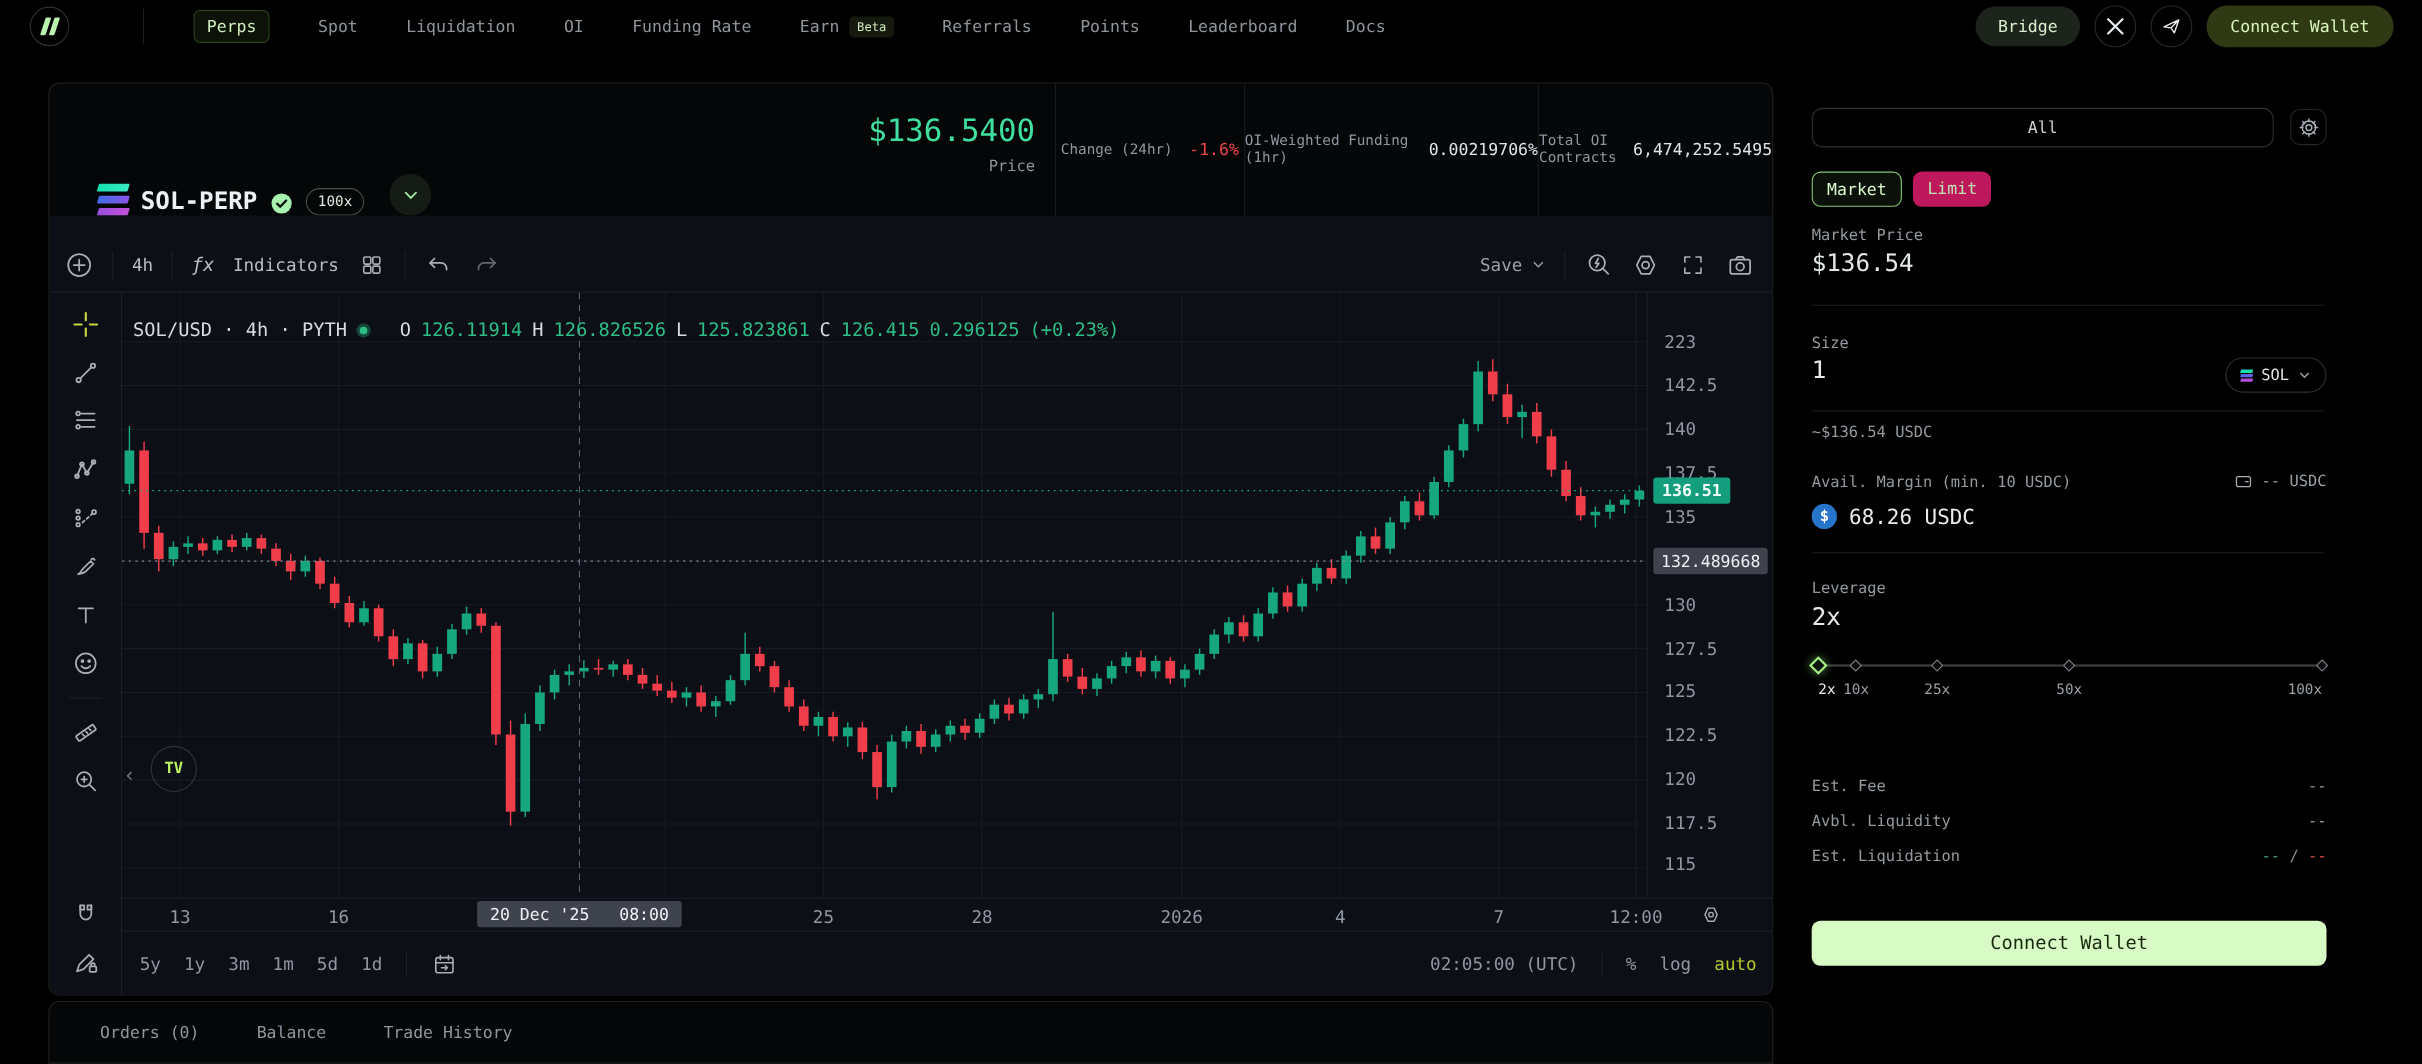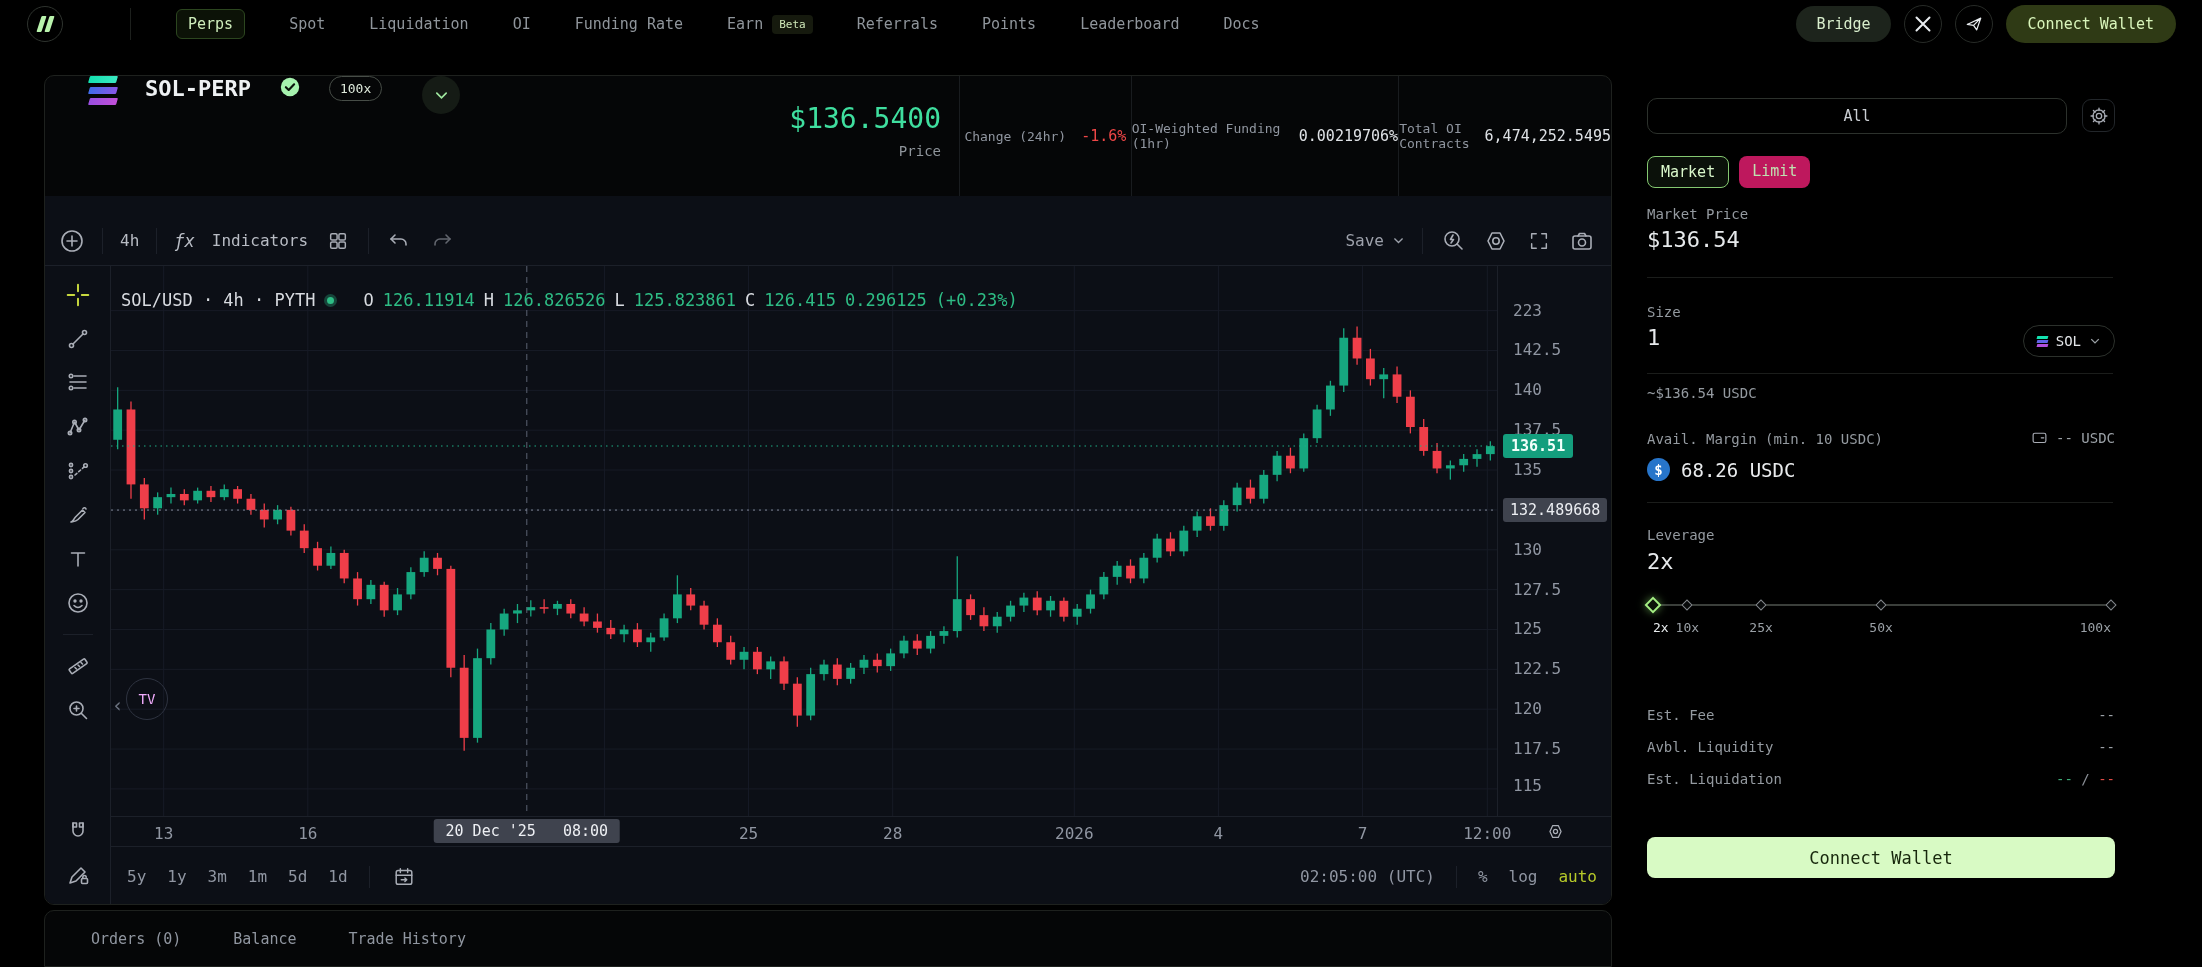--- a/index.html
+++ b/index.html
@@ -20,21 +20,21 @@
   .beta-badge{background:#161a0e;color:#cfe8b8;font-size:11px;padding:3px 7px;border-radius:4px}
   .nav-right{position:absolute;right:26px;top:5px;display:flex;align-items:center;gap:13px}
   .bridge-btn{background:#1d241c;color:#d9efcd;font-size:15px;padding:9px 20px;border-radius:999px;cursor:pointer}
   .icon-circle{width:38px;height:38px;border:1px solid #272b27;border-radius:50%;
     display:flex;align-items:center;justify-content:center}
   .connect-btn-nav{background:#2f3a15;color:#d9f6bb;font-size:15px;padding:10px 22px;border-radius:999px;cursor:pointer}
 
   
   .chart-card{position:absolute;left:44px;top:75px;width:1568px;height:830px;
     border:1px solid #1e211e;border-radius:10px;background:#050607;overflow:hidden}
-  .mh-left{position:absolute;left:44px;top:0;height:120px;display:flex;align-items:flex-start;gap:28px}
+  .mh-left{position:absolute;left:44px;top:0;height:120px;display:flex;align-items:flex-end;gap:11px}
   .sol-logo{display:flex;flex-direction:column;gap:4px}
   .sol-logo i{display:block;width:28px;height:7px;transform:skewX(-16deg);border-radius:1px}
   .sol-logo i:nth-child(1){background:linear-gradient(90deg,#13e2b0,#3be8c2)}
   .sol-logo i:nth-child(2){background:linear-gradient(90deg,#3f6ce8,#8a55e8)}
   .sol-logo i:nth-child(3){background:linear-gradient(90deg,#9a4fe0,#c24fd8)}
   .symbol{font-size:22px;color:#eef1f3;font-weight:bold}
   .pill-100x{border:1px solid #474d47;color:#dde8da;font-size:13px;padding:4px 10px;border-radius:999px}
   .chev-circle{width:38px;height:38px;border-radius:50%;background:#151b15;margin-left:12px;
     display:flex;align-items:center;justify-content:center;cursor:pointer}
   .price-block{position:absolute;left:716px;top:0;width:180px;height:120px;text-align:right}
@@ -59,23 +59,23 @@
     display:flex;flex-direction:column;align-items:center;padding:16px 0 18px;gap:18px}
   .tool{width:26px;height:26px;display:flex;align-items:center;justify-content:center;cursor:pointer}
   .tool-sep{width:30px;height:1px;background:#1c2029}
   .tv-left .spacer{flex:1}
 
   .plot{position:absolute;left:66px;top:70px;width:1386px;height:550px;cursor:crosshair}
   .legend{position:absolute;left:10px;top:24px;display:flex;gap:9px;align-items:center;
     font-size:17px;color:#d8dbe0;white-space:nowrap}
   .legend .dot{width:13px;height:13px;border-radius:50%;background:#2ebd85;border:3px solid #16453a}
   .lv{color:#2ebd85}.lk{color:#d8dbe0}
-  .tvmark{position:absolute;left:15px;top:412px;width:42px;height:42px;border:1.5px solid #2e3340;
-    border-radius:50%;color:#f0abfc;display:flex;align-items:center;justify-content:center;
-    font-size:14px;font-weight:normal}
+  .tvmark{position:absolute;left:26px;top:412px;width:42px;height:42px;border:1.5px solid #2e3340;
+    border-radius:50%;color:#bef264;display:flex;align-items:center;justify-content:center;
+    font-size:14px;font-weight:bold}
   .collapse-arrow{position:absolute;left:1px;top:428px;color:#6c7380;font-size:19px}
 
   .price-axis{position:absolute;left:1452px;top:70px;width:116px;height:550px;border-left:1px solid #1c2029}
   .p-tick{position:absolute;left:15px;color:#9096a2;font-size:16px}
   .cur-label{position:absolute;left:5px;background:#149e7d;color:#f2fffa;font-size:15px;
     padding:3px 8px;border-radius:3px;font-weight:bold}
   .ch-label{position:absolute;left:5px;background:#3f434e;color:#eceef2;font-size:15px;
     padding:3px 7px;border-radius:3px}
   .time-axis{position:absolute;left:66px;top:620px;width:1386px;height:30px;border-top:1px solid #1c2029}
   .t-tick{position:absolute;top:7px;transform:translateX(-50%);color:#9096a2;font-size:16px;white-space:nowrap}

